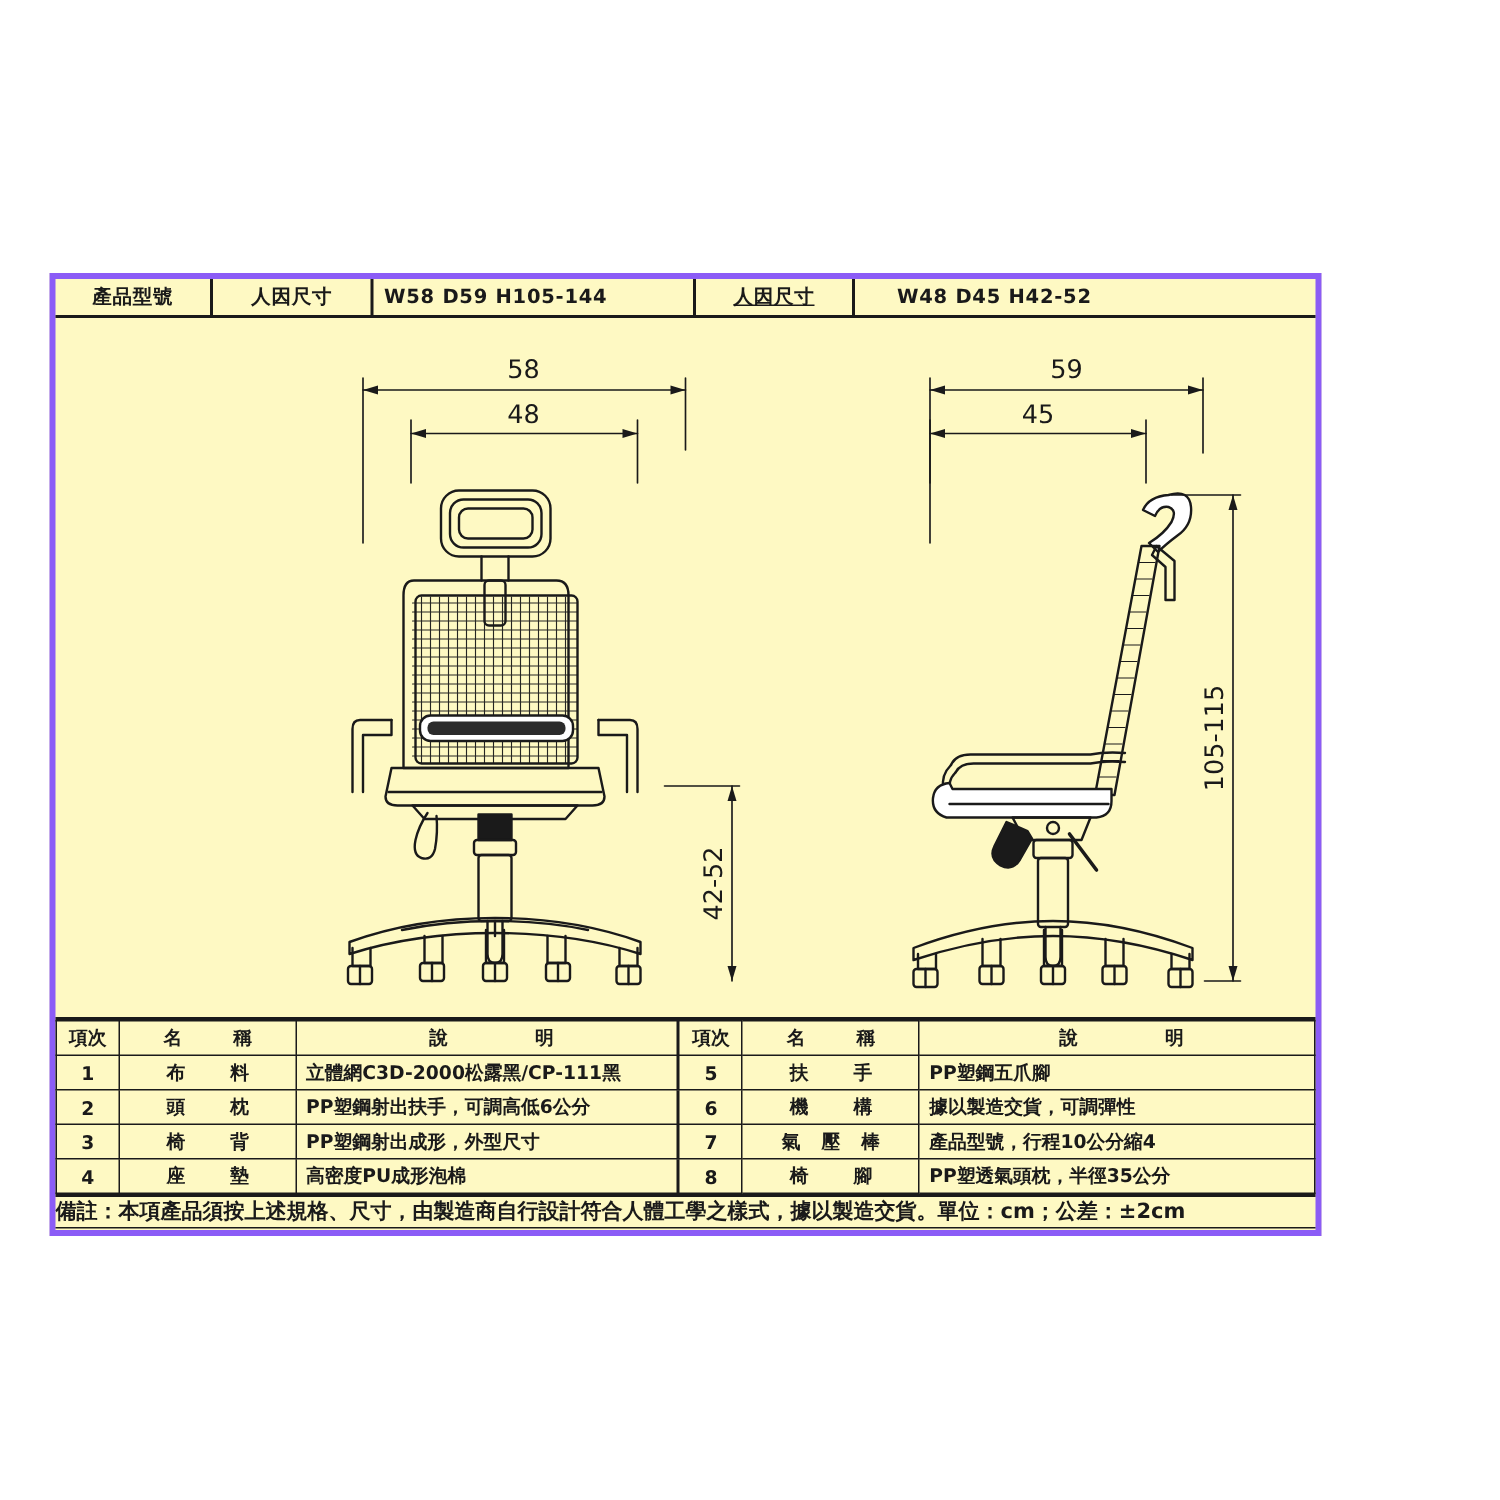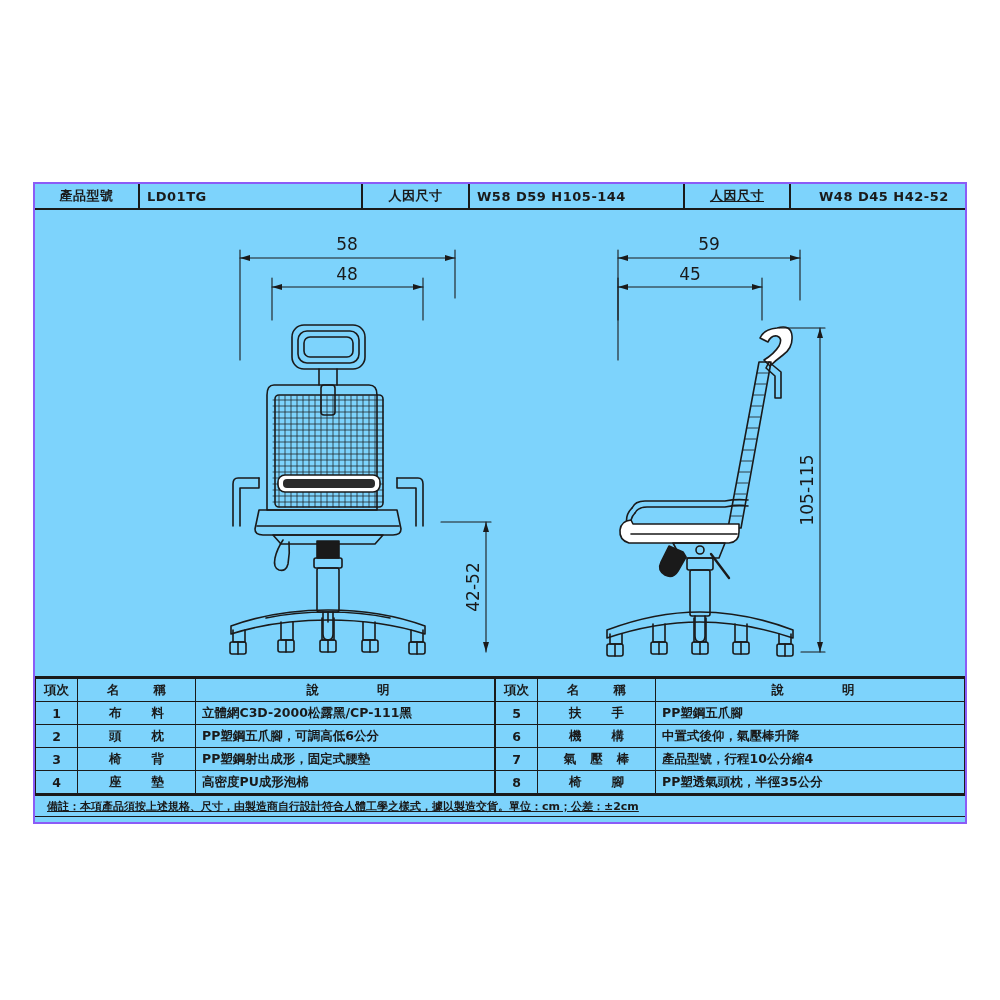--- a/index.html
+++ b/index.html
@@ -14,25 +14,25 @@
     color: #1a1a1a;
     position: relative;
     overflow: hidden;
   }
 
   
   #sheet {
     position: absolute;
     left: 33px;
     top: 182px;
-    width: 934px;
+    width: 848px;
     height: 642px;
-    border: 2px solid #8b5cf6;
-    box-sizing: border-box;
-    background: #7dd3fc;
+    border: 4px solid #8b5cf6;
+    box-sizing: border-box;
+    background: #fef9c3;
   }
 
   
   #id-band {
     display: flex;
     height: 26px;
     border-bottom: 2px solid #1a1a1a;
     box-sizing: border-box;
   }
   .id-cell {
@@ -117,45 +117,43 @@
   .name-cell.triple span:last-child { margin-right: 0; }
   .parts-table.left  { border-right: 1px solid #1a1a1a; }
 
   
   #notes {
     box-sizing: border-box;
   }
   .note-line {
     height: 21px;
     line-height: 21px;
-    font-size: 11px;
+    font-size: 14px;
     font-weight: bold;
-    padding-left: 12px;
+    padding-left: 0;
     white-space: nowrap;
     overflow: hidden;
     box-sizing: border-box;
-    text-decoration: underline;
   }
   .note-line.first { border-bottom: 1px solid #1a1a1a; }
 
   
   .dim-text {
     font-family: "DejaVu Sans", "Liberation Sans", sans-serif;
     font-size: 17px;
     fill: #1a1a1a;
   }
 </style>
 </head>
 <body>
 
 <div id="sheet">
 
   <div id="id-band">
     <div class="id-cell id-label w-label-a">產品型號</div>
-    <div class="id-cell id-value w-value-a">LD01TG</div>
     <div class="id-cell id-label w-label-b">人因尺寸</div>
     <div class="id-cell id-value w-value-b">W58 D59 H105-144</div>
     <div class="id-cell id-label w-label-c">人因尺寸</div>
     <div class="id-cell id-value w-value-c last">W48 D45 H42-52</div>
   </div>
 
   <div id="drawing">
     <svg width="930" height="466" viewBox="0 0 930 466">
       <g fill="none" stroke="#1a1a1a" stroke-width="1.6" stroke-linecap="round" stroke-linejoin="round">
 
@@ -467,31 +465,31 @@
           <td class="c-desc">立體網C3D-2000松露黑/CP-111黑</td>
         </tr>
         <tr>
           <td class="c-idx">2</td>
           <td class="c-name">
             <div class="name-cell">
               <span>頭</span>
               <span>枕</span>
             </div>
           </td>
-          <td class="c-desc">PP塑鋼五爪腳，可調高低6公分</td>
+          <td class="c-desc">PP塑鋼射出扶手，可調高低6公分</td>
         </tr>
         <tr>
           <td class="c-idx">3</td>
           <td class="c-name">
             <div class="name-cell">
               <span>椅</span>
               <span>背</span>
             </div>
           </td>
-          <td class="c-desc">PP塑鋼射出成形，固定式腰墊</td>
+          <td class="c-desc">PP塑鋼射出成形，外型尺寸</td>
         </tr>
         <tr>
           <td class="c-idx">4</td>
           <td class="c-name">
             <div class="name-cell">
               <span>座</span>
               <span>墊</span>
             </div>
           </td>
           <td class="c-desc">高密度PU成形泡棉</td>
@@ -529,21 +527,21 @@
           <td class="c-desc">PP塑鋼五爪腳</td>
         </tr>
         <tr>
           <td class="c-idx">6</td>
           <td class="c-name">
             <div class="name-cell">
               <span>機</span>
               <span>構</span>
             </div>
           </td>
-          <td class="c-desc">中置式後仰，氣壓棒升降</td>
+          <td class="c-desc">據以製造交貨，可調彈性</td>
         </tr>
         <tr>
           <td class="c-idx">7</td>
           <td class="c-name">
             <div class="name-cell triple">
               <span>氣</span>
               <span>壓</span>
               <span>棒</span>
             </div>
           </td>

